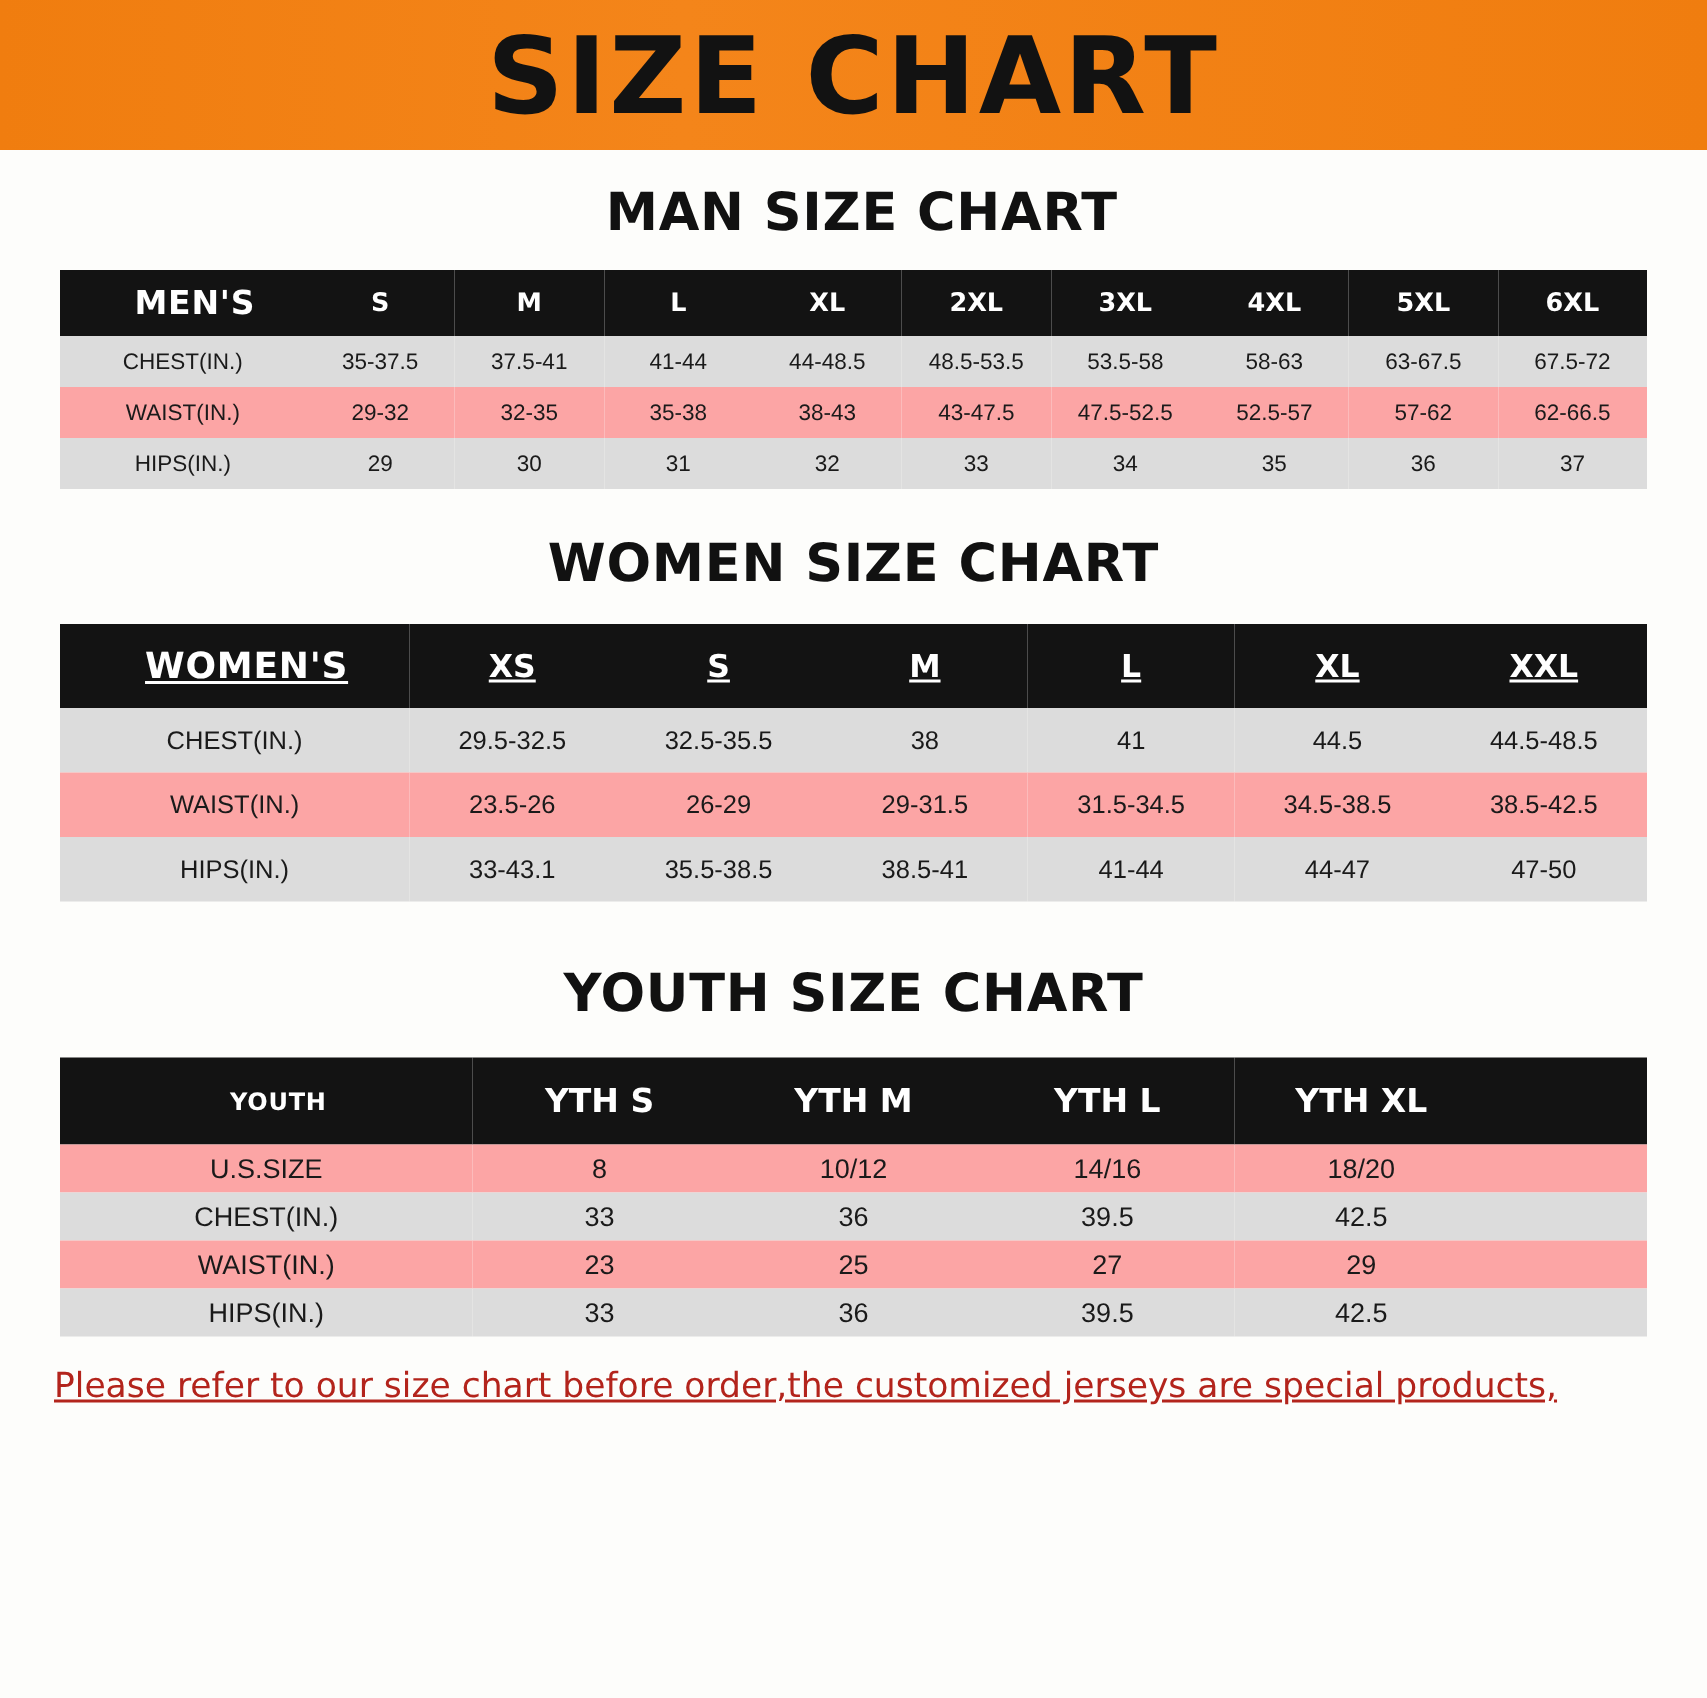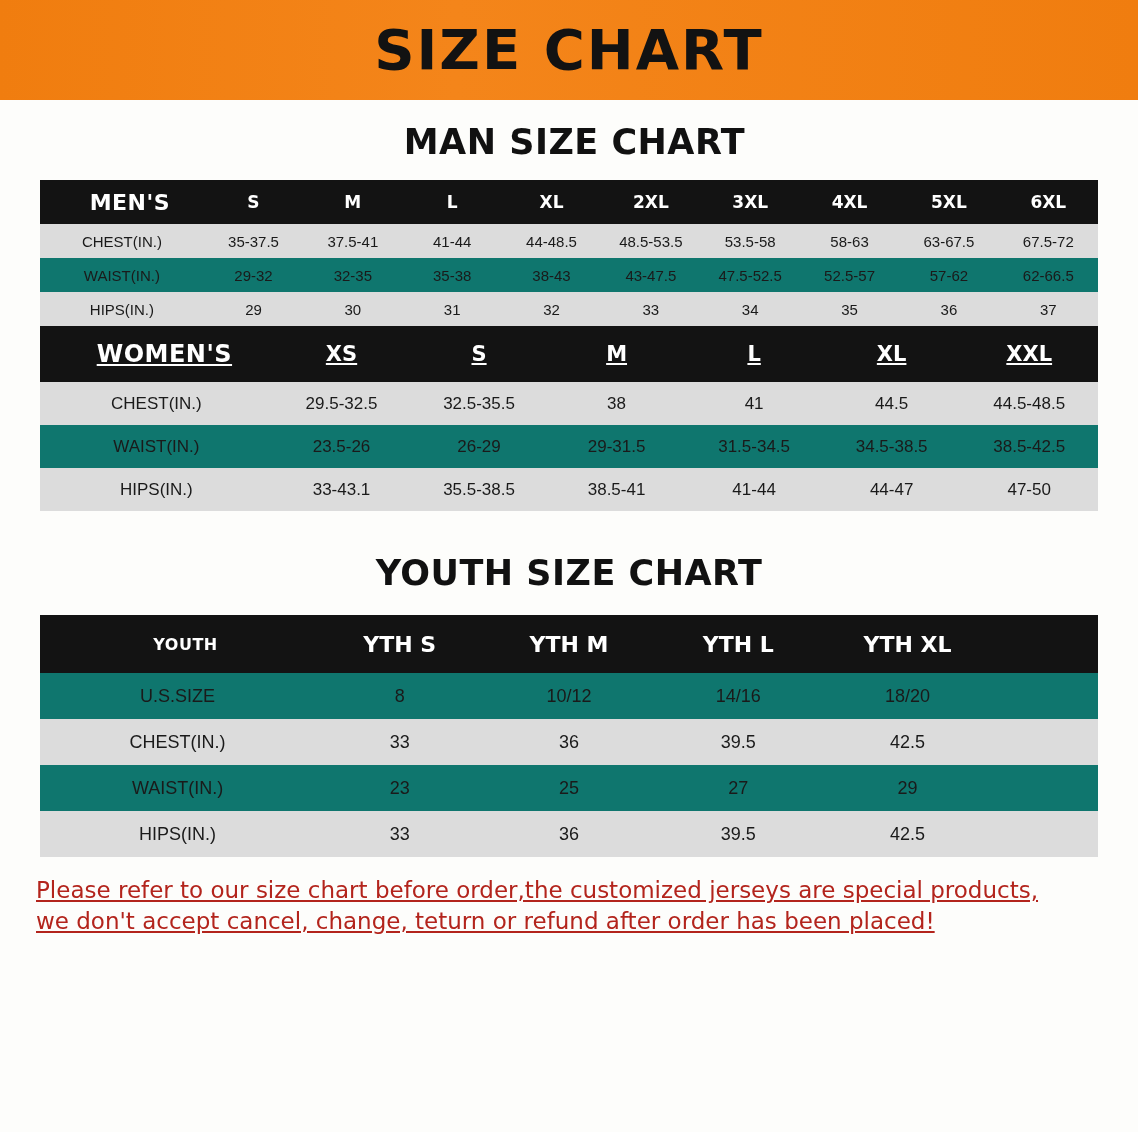--- a/index.html
+++ b/index.html
@@ -29,21 +29,21 @@
     height: 100px;
     background: linear-gradient(90deg, #f07d0f 0%, #f4851a 40%, #f07d0f 100%);
     display: flex;
     align-items: center;
     justify-content: center;
     box-sizing: border-box;
   }
   .banner-title {
     font-family: "DejaVu Sans", sans-serif;
     font-weight: bold;
-    font-size: 56px;
+    font-size: 71px;
     letter-spacing: 2px;
     color: #121212;
     line-height: 1;
     text-align: center;
   }
 
   
   .section-title {
     text-align: center;
     font-family: "DejaVu Sans", sans-serif;
@@ -85,37 +85,37 @@
   th.row-label-head {
     text-align: left;
     padding-left: 16px !important;
     letter-spacing: 0.5px;
   }
   td.row-label {
     text-align: center;
     font-family: "Liberation Sans", sans-serif;
   }
   tbody tr.shade-a { background: #dcdcdc; }
-  tbody tr.shade-b { background: #0f766e; }
+  tbody tr.shade-b { background: #fca5a5; }
 
   
   #men-table thead th { height: 44px; font-size: 17px; }
   #men-table th.row-label-head { font-size: 22px; }
   #men-table tbody td { height: 34px; font-size: 15px; }
   #men-table tbody td.row-label { font-size: 15px; }
 
   
   #women-table thead th { height: 56px; font-size: 21px; text-decoration: underline; }
   #women-table th.row-label-head { font-size: 24px; }
   #women-table tbody td { height: 43px; font-size: 17px; }
 
   
   #youth-table thead th { height: 58px; font-size: 22px; }
   #youth-table th.row-label-head { font-size: 16px; }
-  #youth-table tbody td { height: 46px; font-size: 18px; }
+  #youth-table tbody td { height: 32px; font-size: 18px; }
 
   
   .note {
     margin-top: 18px;
     padding: 0 36px;
     box-sizing: border-box;
     color: #b3241c;
     font-family: "DejaVu Sans", sans-serif;
     font-size: 23px;
     line-height: 1.35;
@@ -197,20 +197,21 @@
           <td>33</td>
           <td>34</td>
           <td>35</td>
           <td>36</td>
           <td>37</td>
         </tr>
       </tbody>
     </table>
   </div>
 
+  <div class="section-title t-women">WOMEN SIZE CHART</div>
   <div class="table-wrap">
     <table class="size-table" id="women-table">
       <colgroup>
         <col style="width:22%">
         <col style="width:13%">
           <col style="width:13%">
           <col style="width:13%">
         <col style="width:13%">
           <col style="width:13%">
           <col style="width:13%">
@@ -311,16 +312,15 @@
           <td>39.5</td>
           <td>42.5</td>
           <td></td>
         </tr>
       </tbody>
     </table>
   </div>
 
   <div class="note">
     <span class="note-line l1">Please refer to our size chart before order,the customized jerseys are special products,</span>
-    <span class="note-line l2">we don't accept cancel, change, teturn or refund after order has been placed!</span>
   </div>
 
 </div>
 
 </body></html>

